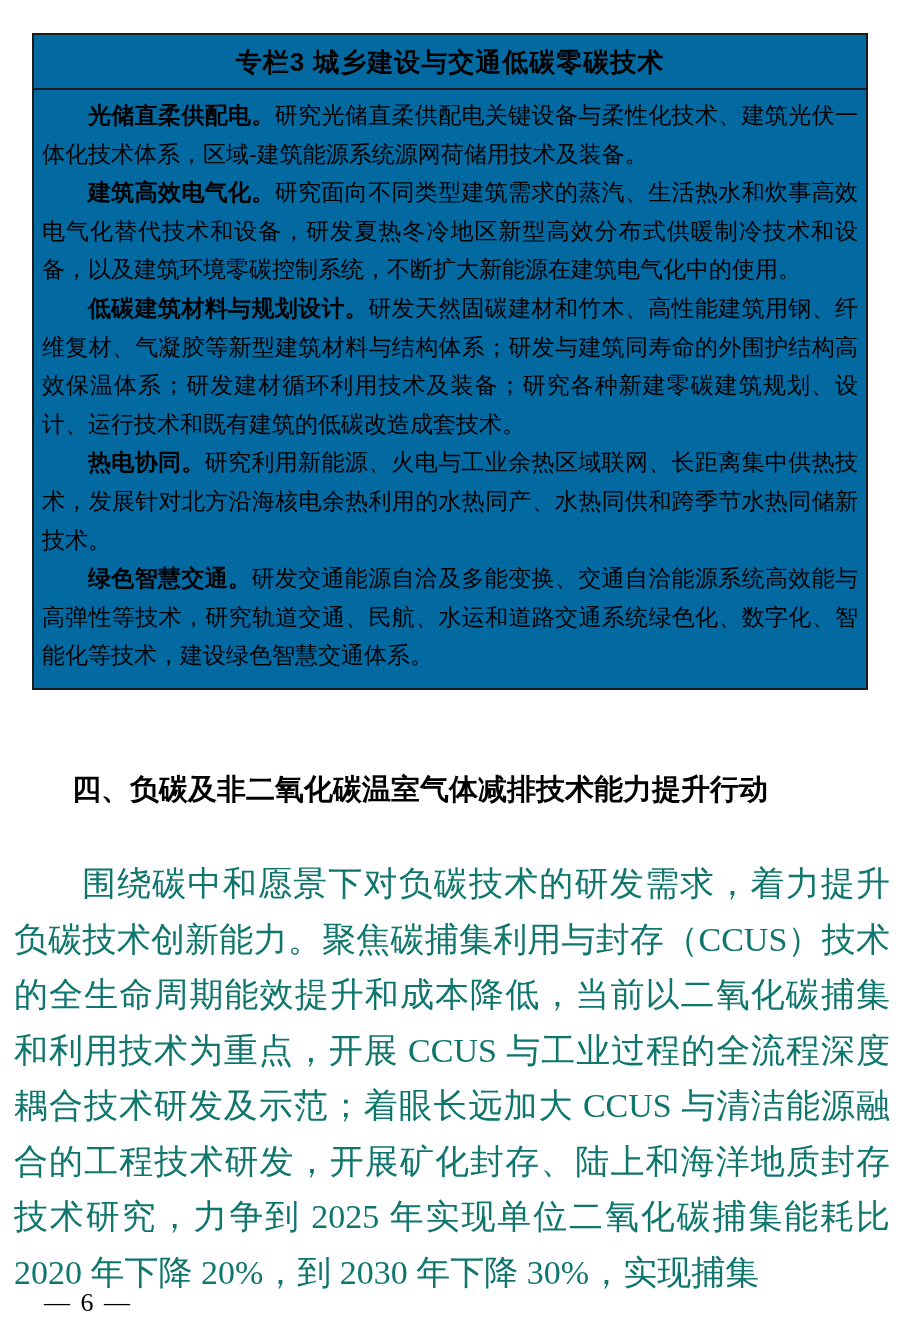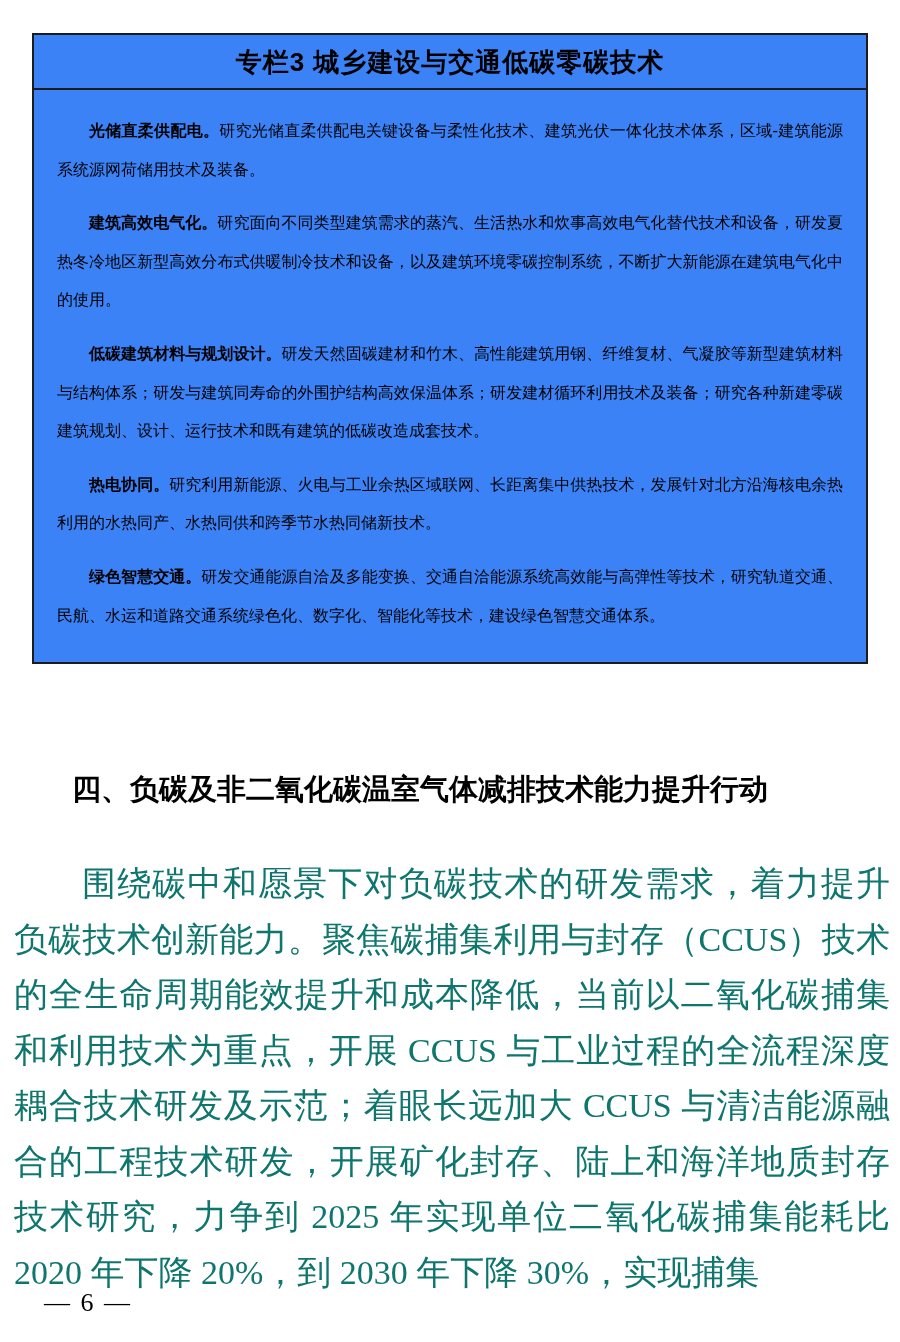--- a/index.html
+++ b/index.html
@@ -16,39 +16,39 @@
     font-family: "Liberation Serif", "DejaVu Serif", serif;
     overflow: hidden;
   }
   
   .column-box {
     position: absolute;
     left: 32px;
     top: 33px;
     width: 832px;
     border: 2px solid #1c1c1c;
-    background: #3b82f6;
+    background: #0369a1;
   }
   .column-box-header {
     border-bottom: 2px solid #1c1c1c;
     text-align: center;
     padding: 12px 4px 11px 4px;
     font-family: "Liberation Sans", "DejaVu Sans", sans-serif;
     font-weight: 700;
     font-size: 26px;
     line-height: 30px;
     letter-spacing: 1px;
     color: #000000;
   }
   .column-box-body {
     padding: 7px 8px 12px 8px;
   }
   .box-para {
-    margin: 15px;
-    font-size: 16px;
+    margin: 0;
+    font-size: 23px;
     line-height: 38.6px;
     text-align: justify;
     text-justify: inter-ideograph;
     text-indent: 2em;
     color: #000000;
   }
   .box-para .lead {
     font-weight: 700;
   }
   

